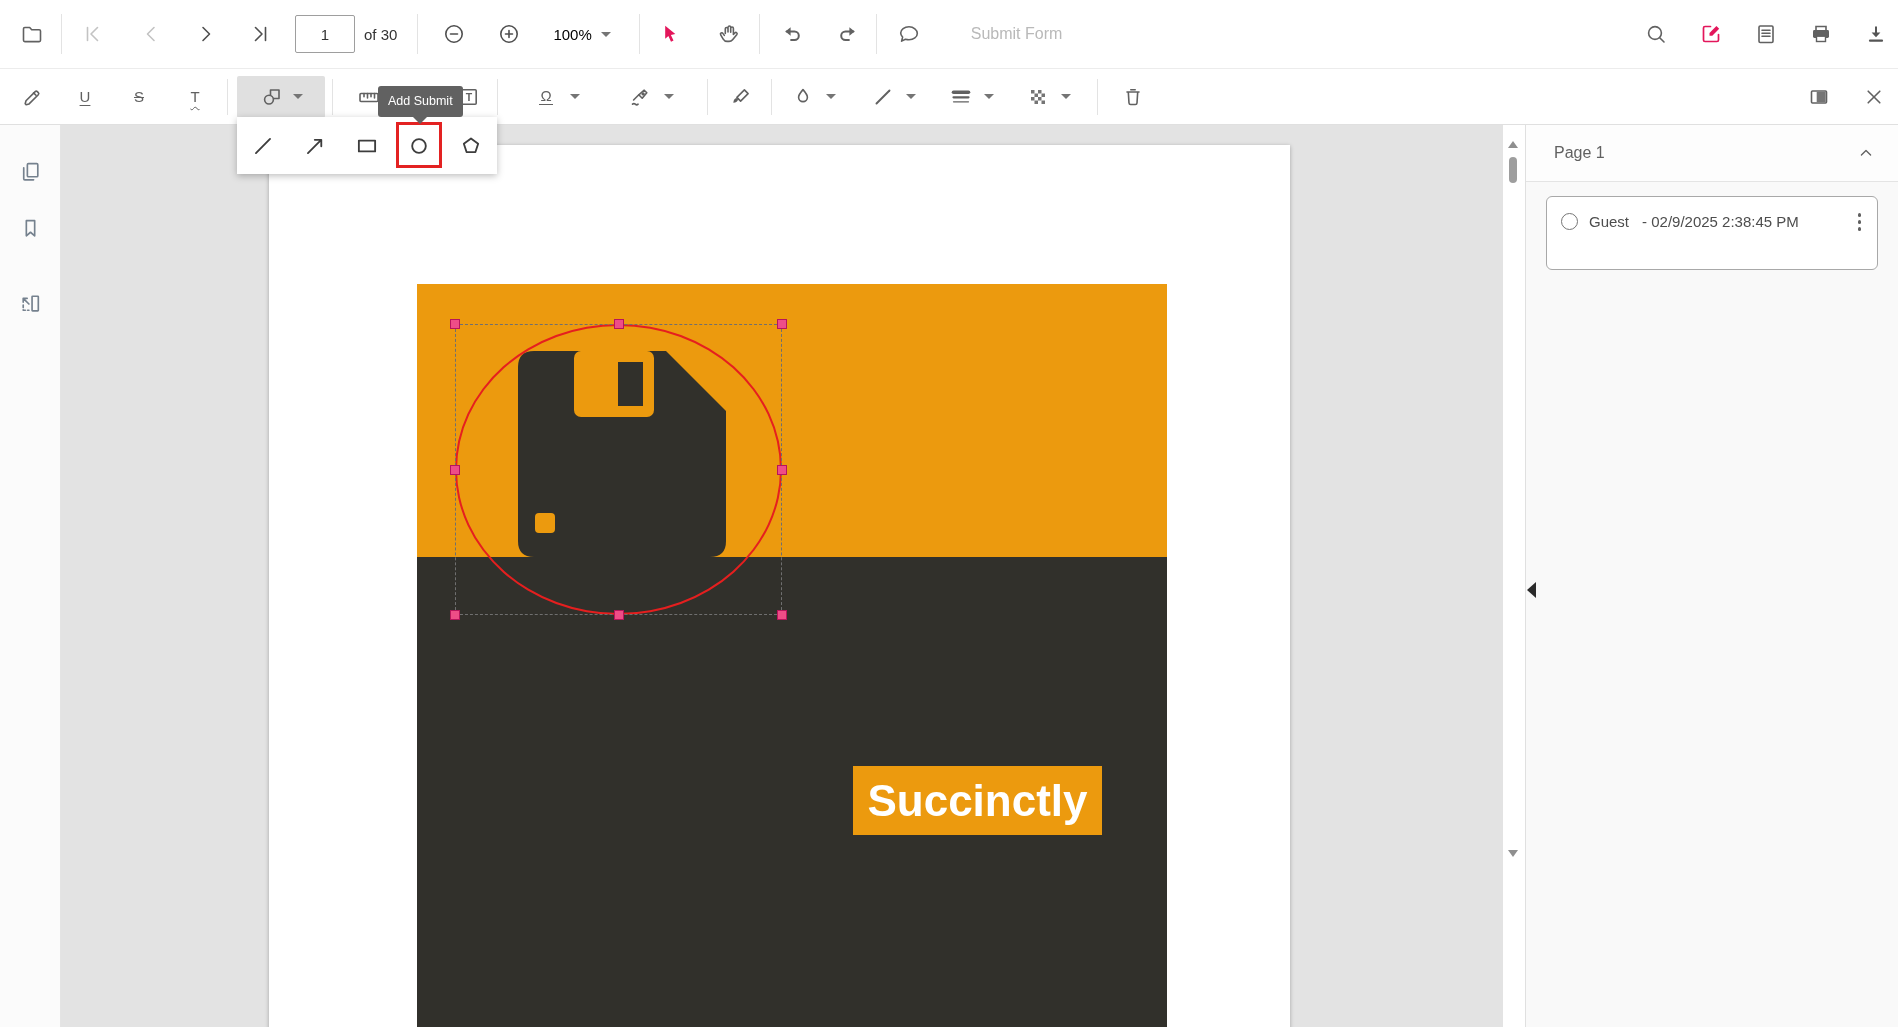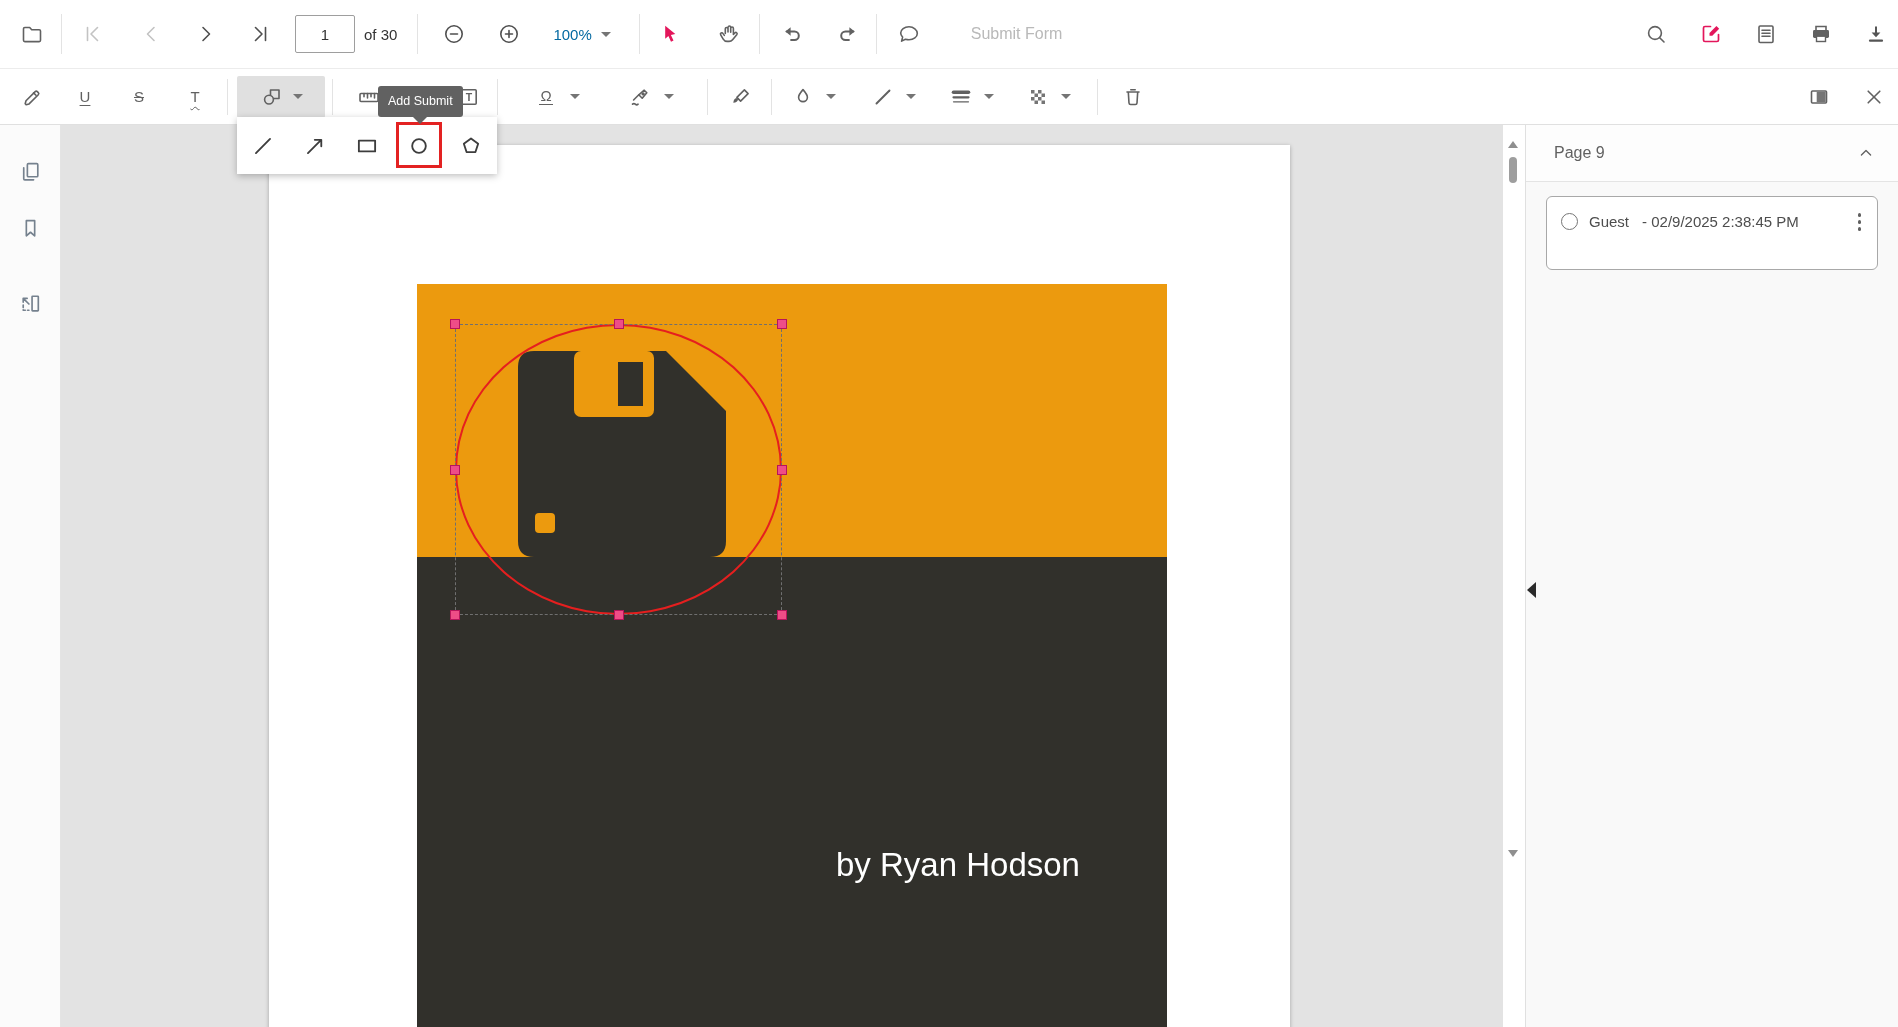--- a/index.html
+++ b/index.html
@@ -9,21 +9,21 @@
   
   .tb1{position:absolute;left:0;top:0;width:100%;height:69px;background:#fff;border-bottom:1px solid #ececec;box-sizing:border-box;}
   .tb2{position:absolute;left:0;top:69px;width:100%;height:56px;background:#fff;border-bottom:1px solid #e0e0e0;box-sizing:border-box;}
   .tbrow{position:absolute;top:0;height:100%;display:flex;align-items:center;}
   .tbtn{width:44px;height:44px;display:flex;align-items:center;justify-content:center;border-radius:3px;flex:none;cursor:pointer;}
   .sep{width:1px;height:40px;background:#e3e3e3;flex:none;}
   .sep2{width:1px;height:36px;background:#e3e3e3;flex:none;}
   .caret{width:0;height:0;border-left:5px solid transparent;border-right:5px solid transparent;border-top:5.5px solid #757575;flex:none;}
   .pageinput{width:54px;height:34px;border:1px solid #9e9e9e;border-radius:2px;text-align:center;font-size:15px;color:#333;outline:none;background:#fff;flex:none;font-family:inherit;}
   .oftext{font-size:15px;color:#333;margin-left:9px;white-space:nowrap;}
-  .zoomtext{font-size:15px;color:#0369a1;}
+  .zoomtext{font-size:15px;color:#000000;}
   .submitform{font-size:16px;color:#b9b9b9;white-space:nowrap;cursor:pointer;}
   .glyphbtn{font-size:15px;color:#616161;line-height:1;}
   .u-g{text-decoration:underline;text-underline-offset:3px;}
   .s-g{text-decoration:line-through;}
   .sq-g{text-decoration:underline wavy;text-decoration-thickness:1px;text-underline-offset:4px;}
   .stamp-g{border-bottom:1.6px solid #616161;padding:0 1px 1.5px 1px;font-size:15px;color:#616161;line-height:1;}
   .shapesbtn{width:88px;height:42px;background:#e0e0e0;border-radius:2px;display:flex;align-items:center;justify-content:center;gap:9px;flex:none;cursor:pointer;}
 
   
   .sidebar{position:absolute;left:0;top:125px;width:61px;height:902px;background:#fbfbfb;border-right:1px solid #e4e4e4;box-sizing:border-box;display:flex;flex-direction:column;align-items:center;padding-top:26px;gap:17px;}
@@ -350,21 +350,23 @@
         <div class="cover">
           <div class="cover-orange">
             <svg class="floppy" viewBox="0 0 106 103">
               <path d="M10 0 H76 L106 30 V95 q0 8 -8 8 H10 q-8 0 -8 -8 V8 q0 -8 8 -8 z" fill="#31302B"></path>
               <rect x="30" y="0" width="40" height="33" rx="3.5" fill="#EC9A0E"></rect>
               <rect x="52" y="5.5" width="12.5" height="22" fill="#31302B"></rect>
               <rect x="10.5" y="81" width="10" height="10" rx="2" fill="#EC9A0E"></rect>
             </svg>
           </div>
           <div class="cover-dark">
-            <div class="byline">by Ryan Hodson</div>
+            <div class="succ-band">
+              <span class="succ-text">Succinctly</span>
+            </div>
           </div>
         </div>
       </div>
 
       <div class="sel">
         <div class="ellipse"></div>
         <div class="dashbox"></div>
         <div class="hdl" style="left:-5px;top:-5px;"></div>
         <div class="hdl" style="left:calc(50% - 5px);top:-5px;"></div>
         <div class="hdl" style="right:-5px;top:-5px;"></div>
@@ -379,21 +381,21 @@
     <div class="vscroll">
       <div class="varr up"></div>
       <div class="vthumb"></div>
       <div class="varr down"></div>
     </div>
   </div>
 
   <div class="panel">
     <div class="panel-collapse"></div>
     <div class="group-row">
-      <span class="group-label">Page 9</span>
+      <span class="group-label">Page 1</span>
       <svg width="20" height="20" viewBox="0 0 24 24" class="ic">
           <path d="M6.5 14.5 12 9l5.5 5.5"></path>
         </svg>
     </div>
     <div class="card">
       <div class="card-row">
         <span class="ccircle"></span>
         <span class="cauthor">Guest</span>
         <span class="cdate">- 02/9/2025 2:38:45 PM</span>
         <span class="kebab">

